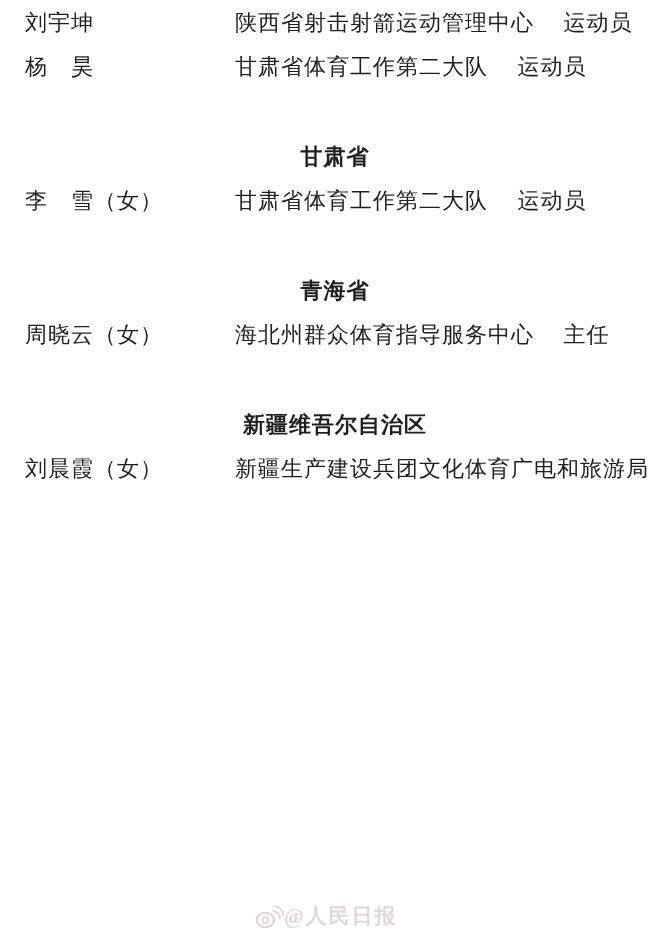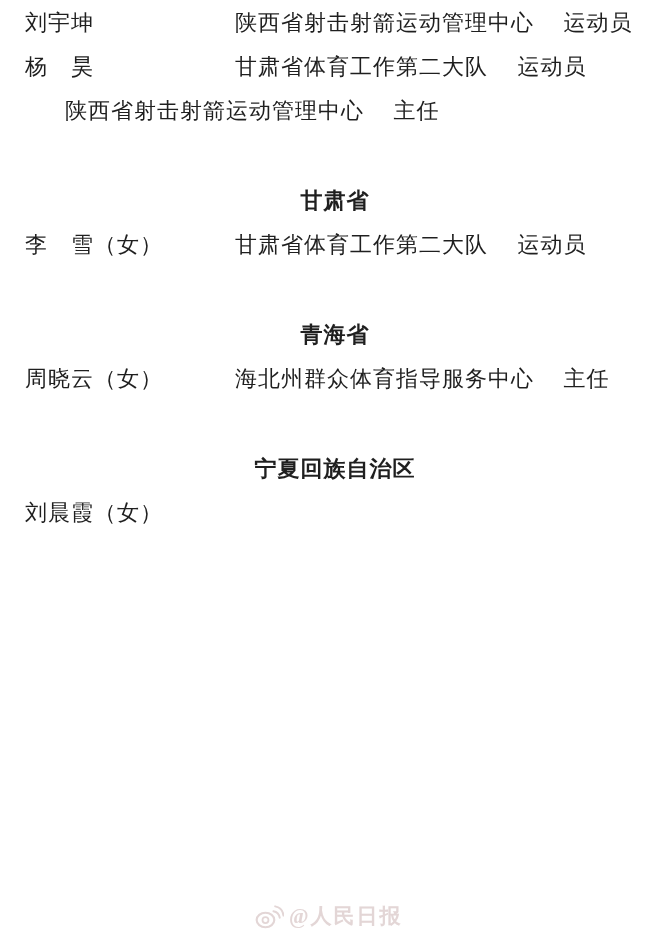--- a/index.html
+++ b/index.html
@@ -49,21 +49,20 @@
     height: 44px;
     line-height: 44px;
     white-space: pre;
   }
   .watermark {
     position: absolute;
     left: 254px;
     top: 902px;
     display: flex;
     align-items: flex-end;
-    gap: 5px;
     color: #e3d6d6;
     font-size: 21px;
     font-weight: 700;
     letter-spacing: 2px;
     user-select: none;
   }
   .weibo-glyph {
     display: inline-block;
     width: 30px;
     height: 27px;
@@ -81,23 +80,20 @@
         <div class="detail-line">陕西省射击射箭运动管理中心　 运动员</div>
       </div>
     </div>
     <div class="entry">
       <div class="entry-name">杨　昊</div>
       <div class="entry-detail">
         <div class="detail-line">甘肃省体育工作第二大队　 运动员</div>
       </div>
     </div>
     <div class="entry">
-      <div class="entry-detail">
-        <div class="detail-line">陕西省射击射箭运动管理中心　 主任</div>
-      </div>
     </div>
   </section>
 
   <section>
     <h2 class="section-header">甘肃省</h2>
     <div class="entry">
       <div class="entry-name">李　雪（女）</div>
       <div class="entry-detail">
         <div class="detail-line">甘肃省体育工作第二大队　 运动员</div>
       </div>
@@ -108,27 +104,30 @@
     <h2 class="section-header">青海省</h2>
     <div class="entry">
       <div class="entry-name">周晓云（女）</div>
       <div class="entry-detail">
         <div class="detail-line">海北州群众体育指导服务中心　 主任</div>
       </div>
     </div>
   </section>
 
   <section>
-    <h2 class="section-header">宁夏回族自治区</h2>
+    <h2 class="section-header">新疆维吾尔自治区</h2>
   </section>
 
 
   <section>
     <div class="entry">
       <div class="entry-name">刘晨霞（女）</div>
+      <div class="entry-detail">
+        <div class="detail-line">新疆生产建设兵团文化体育广电和旅游局</div>
+      </div>
     </div>
   </section>
 
   <div class="watermark">
     <span class="weibo-glyph">
       <svg viewBox="0 0 34 30" width="30" height="27">
         <ellipse cx="13" cy="19" rx="10" ry="8.2" fill="none" stroke="#e3d6d6" stroke-width="2.4"></ellipse>
         <circle cx="13" cy="19" r="3.4" fill="none" stroke="#e3d6d6" stroke-width="2"></circle>
         <path d="M22 9 q6 1 7.2 7.4" fill="none" stroke="#e3d6d6" stroke-width="2.2" stroke-linecap="round"></path>
         <path d="M24 3.5 q8.5 1.5 9.4 10.5" fill="none" stroke="#e3d6d6" stroke-width="2.2" stroke-linecap="round"></path>

